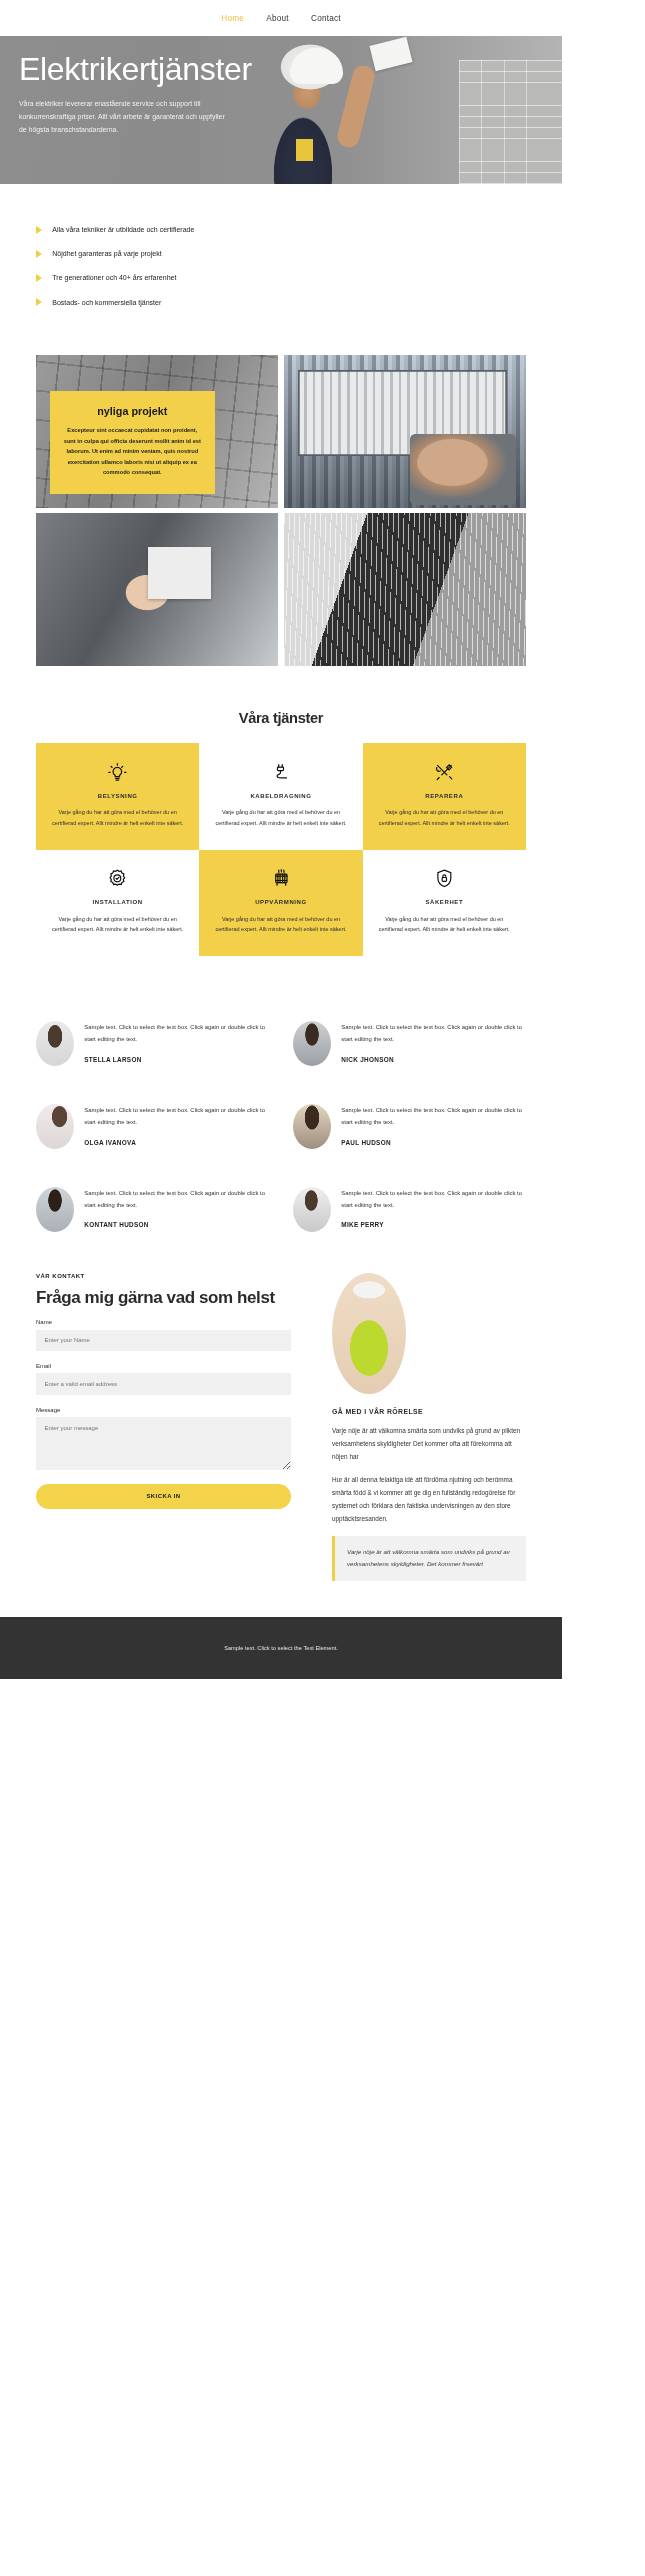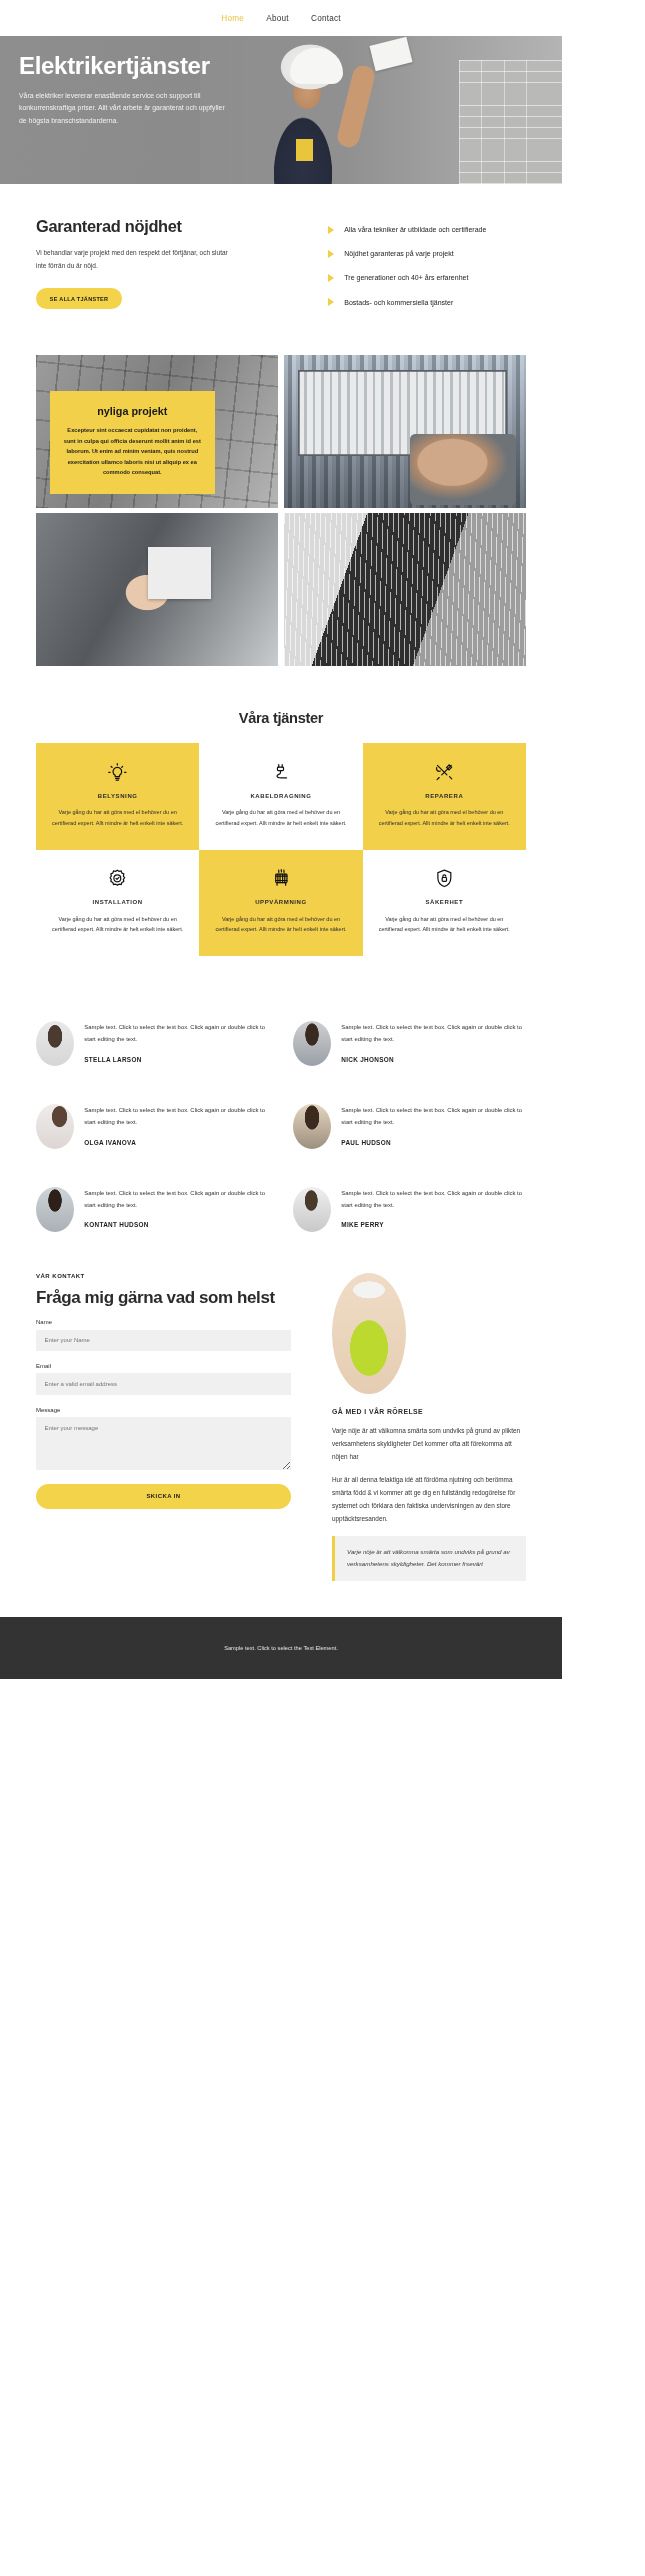--- a/index.html
+++ b/index.html
@@ -64,22 +64,22 @@
     background:#f4f4f2;transform:rotate(-14deg);box-shadow:0 0.9px 2.6px rgba(0,0,0,.25);
   }
   .hero-photo .pocket{
     position:absolute;left:96px;top:103px;width:17px;height:22.4px;background:#e9c53d;
   }
   .hero-inner {
     position: relative; z-index: 2;
     padding: 17px 0 0 19px; width: 258px;
   }
   .hero h1 {
-    font-size: 24px; line-height: 1.06; color: #fff;
-    font-weight: 700; letter-spacing: -0.3px; width: 215px;
+    font-size: 32px; line-height: 1.06; color: #fff;
+    font-weight: 400; letter-spacing: -0.3px; width: 215px;
   }
   .hero p {
     margin-top: 11.2px; font-size: 6.9px; line-height: 1.85;
     color: #f2f2f2; width: 215px;
   }
 
   
   .cta-wrap { padding: 15.5px 36px 0; }
   .cta-bar {
     background: #f2d councils; 
@@ -264,25 +264,20 @@
       <div class="pocket"></div>
     </div>
     <div class="hero-inner">
       <h1>Elektrikertjänster</h1>
       <p>Våra elektriker levererar enastående service och support till konkurrenskraftiga priser. Allt vårt arbete är garanterat och uppfyller de högsta branschstandarderna.</p>
     </div>
   </section>
 
 
   <section class="guarantee">
-    <div class="guarantee-left">
-      <h2>Garanterad nöjdhet</h2>
-      <p>Vi behandlar varje projekt med den respekt det förtjänar, och slutar inte förrän du är nöjd.</p>
-      <button class="btn-yellow">SE ALLA TJÄNSTER</button>
-    </div>
     <div class="guarantee-right">
       <div class="feat">
         <div class="tri"></div>
         <span>Alla våra tekniker är utbildade och certifierade</span>
       </div>
       <div class="feat">
         <div class="tri"></div>
         <span>Nöjdhet garanteras på varje projekt</span>
       </div>
       <div class="feat">

